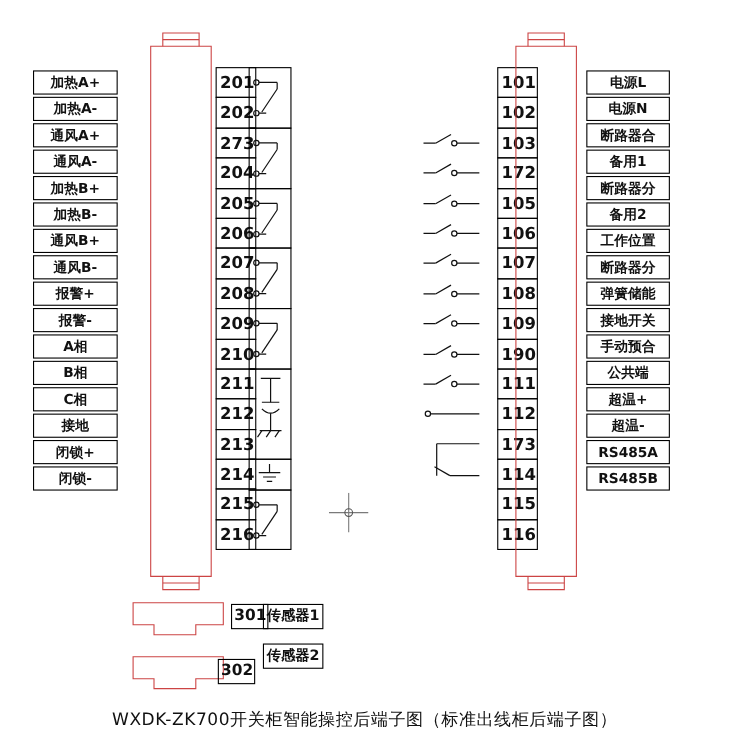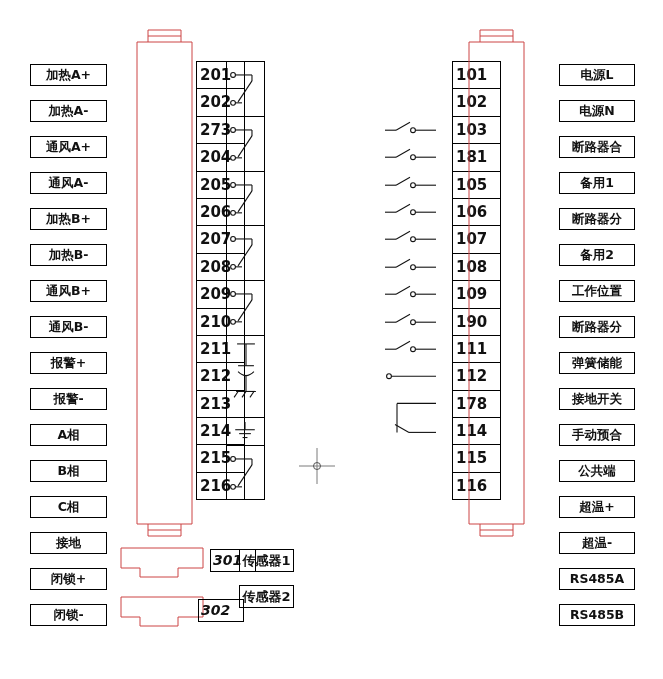--- a/index.html
+++ b/index.html
@@ -1,28 +1,28 @@
 <!DOCTYPE html>
 <html><head>
 <meta charset="utf-8">
 <style>
   html,body{margin:0;padding:0;background:#fff;}
   .page{position:relative;width:663px;height:679px;background:#fff;
         font-family:"DejaVu Sans","Liberation Sans",sans-serif;overflow:hidden;}
 
   
-  .lblcol{position:absolute;top:63.7px;display:flex;flex-direction:column;row-gap:14px;}
+  .lblcol{position:absolute;top:63.7px;display:flex;flex-direction:column;row-gap:2px;}
   .labels-left{left:30px;width:77px;}
-  .labels-right{left:559px;width:76px;}
+  .labels-right{left:533px;width:76px;}
   .lbl{height:22px;box-sizing:border-box;border:1px solid #000;
        font-size:12.5px;font-weight:bold;color:#111;text-align:center;line-height:20px;
        white-space:nowrap;overflow:hidden;}
 
   
-  .numcol{position:absolute;top:61px;width:49px;}
+  .numcol{position:absolute;top:61px;width:37px;}
   .nums-left{left:196px;}
   .nums-right{left:452px;}
   .num{height:28.4px;box-sizing:border-box;border:1px solid #000;margin-top:-1px;
        font-size:15px;font-weight:bold;color:#111;line-height:27px;padding-left:3px;}
   .num:first-child{margin-top:0;}
 
   
   .symcol-left{position:absolute;left:226px;top:61px;width:39px;}
   .symbox{box-sizing:border-box;border:1px solid #000;margin-top:-1px;width:39px;position:relative;}
   .symbox:first-child{margin-top:0;}
@@ -30,22 +30,22 @@
   .symsvg{position:absolute;left:0;top:0;width:100%;height:100%;}
 
   
   .symcol-right{position:absolute;left:383px;top:61px;width:53px;}
   .srow{height:27.4px;position:relative;}
   .srow2{height:54.8px;position:relative;}
 
   .connector{position:absolute;}
 
   
-  .sensor-num{position:absolute;width:46px;height:23px;box-sizing:border-box;border:1px solid #000;
-              font-size:14px;font-weight:bold;line-height:21px;padding-left:2px;color:#111;font-style:italic;}
+  .sensor-num{position:absolute;width:34px;height:23px;box-sizing:border-box;border:1px solid #000;
+              font-size:14px;font-weight:bold;line-height:21px;padding-left:2px;color:#111;}
   .sensor-lbl{position:absolute;width:55px;height:23px;box-sizing:border-box;border:1px solid #000;
               font-size:13px;font-weight:bold;line-height:21px;text-align:center;color:#111;}
 
   .caption{position:absolute;left:0;top:644px;width:100%;text-align:center;
            font-size:15.5px;color:#111;letter-spacing:0.5px;font-family:"DejaVu Sans","Liberation Sans",sans-serif;}
 </style>
 </head>
 <body>
 
 <div class="page">
@@ -254,30 +254,30 @@
         </svg>
     </div>
     <div class="srow"></div>
     <div class="srow"></div>
   </div>
 
   <div class="numcol nums-right">
     <div class="num">101</div>
     <div class="num">102</div>
     <div class="num">103</div>
-    <div class="num">181</div>
+    <div class="num">172</div>
     <div class="num">105</div>
     <div class="num">106</div>
     <div class="num">107</div>
     <div class="num">108</div>
     <div class="num">109</div>
     <div class="num">190</div>
     <div class="num">111</div>
     <div class="num">112</div>
-    <div class="num">178</div>
+    <div class="num">173</div>
     <div class="num">114</div>
     <div class="num">115</div>
     <div class="num">116</div>
   </div>
 
   <svg class="connector" style="left:465px;top:27px" width="62" height="512">
     <g stroke="#cc4444" stroke-width="1" fill="none">
       <path d="M4,15 H59 V497 H4 Z"></path>
       <path d="M15,15 V3 H48 V15"></path>
       <path d="M15,9 H48"></path>
@@ -310,14 +310,15 @@
   </svg>
   <div class="sensor-num" style="left:210px;top:549px">301</div>
   <div class="sensor-lbl" style="left:239px;top:549px">传感器1</div>
 
   <svg class="connector" style="left:116px;top:594px" width="92" height="36">
     <path d="M5,3 H87 V23 H62 V32 H24 V23 H5 Z" stroke="#cc4444" stroke-width="1" fill="none"></path>
   </svg>
   <div class="sensor-num" style="left:198px;top:599px">302</div>
   <div class="sensor-lbl" style="left:239px;top:585px">传感器2</div>
 
+  <div class="caption">WXDK-ZK700开关柜智能操控后端子图（标准出线柜后端子图）</div>
 
 </div>
 
 </body></html>

